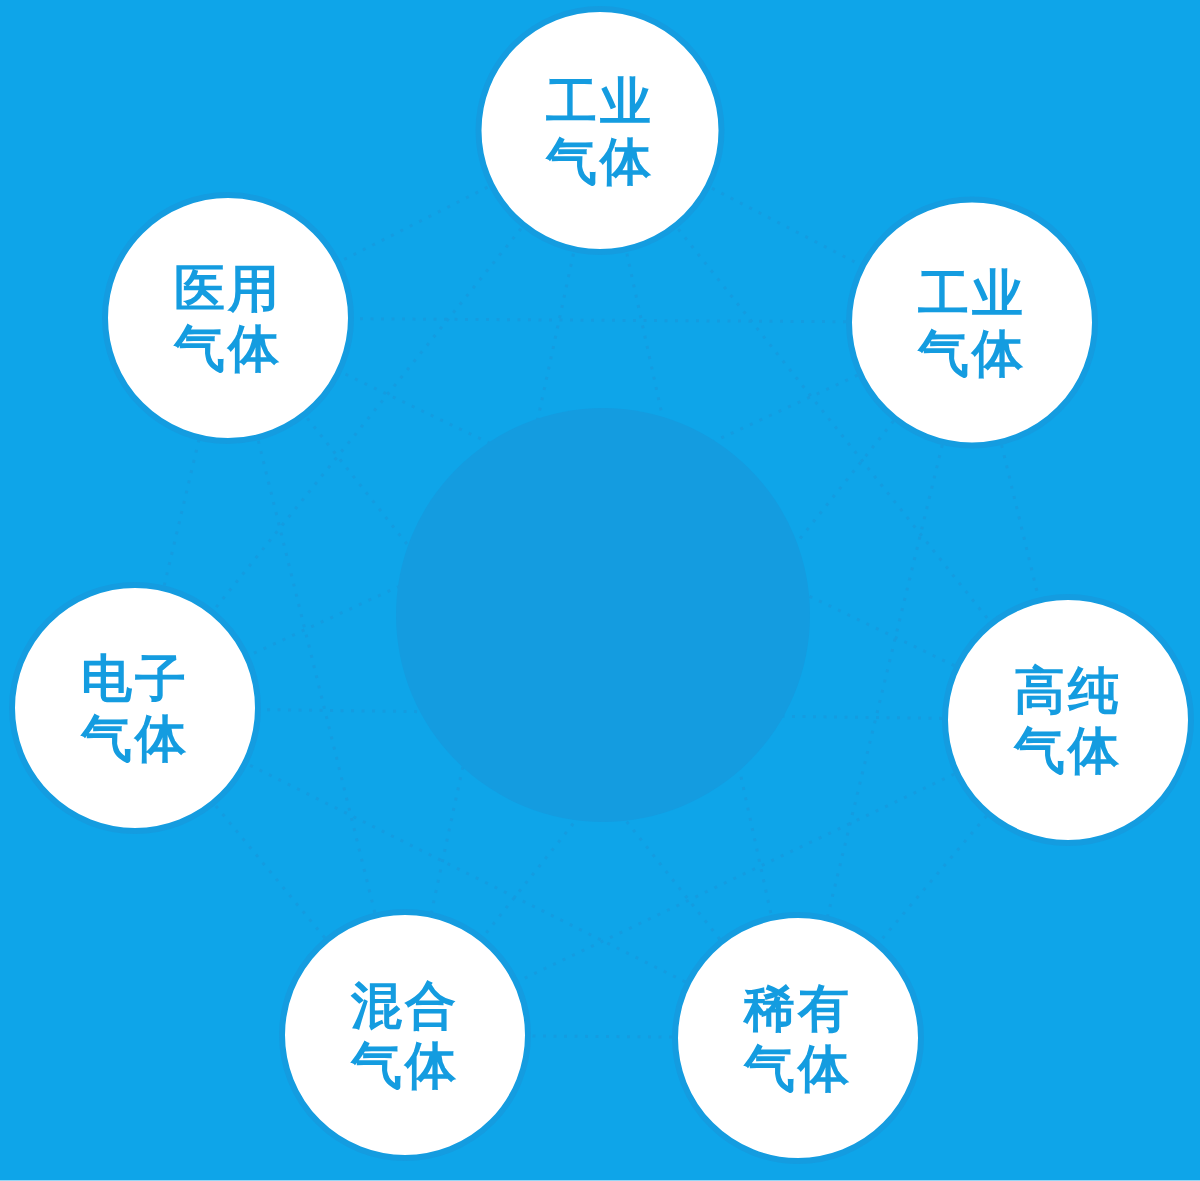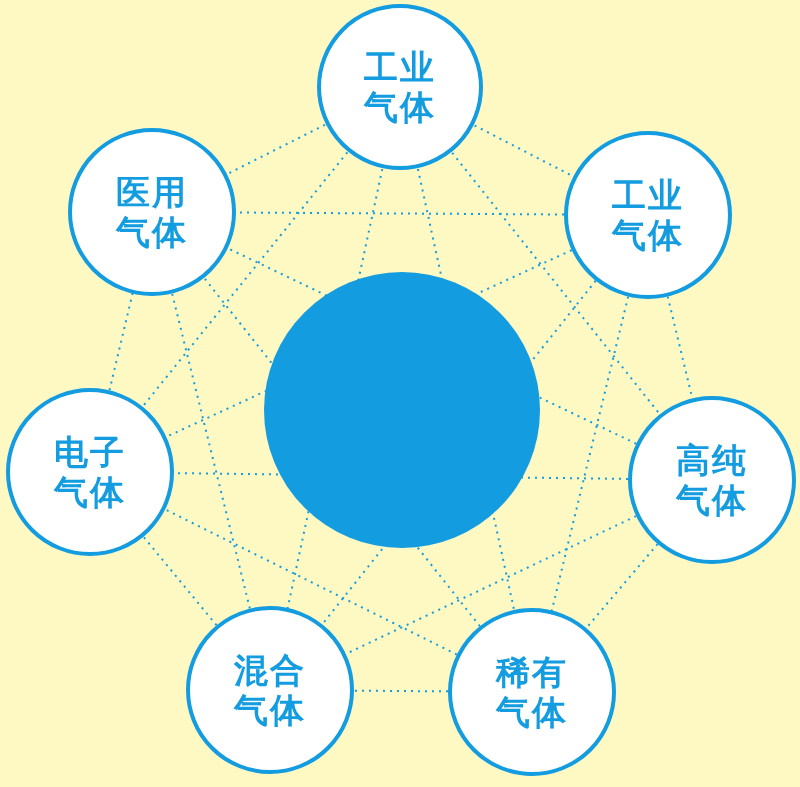--- a/index.html
+++ b/index.html
@@ -9,21 +9,21 @@
     width: 800px;
     height: 787px;
     background: #ffffff;
     overflow: hidden;
     font-family: "DejaVu Sans", "Liberation Sans", sans-serif;
   }
   .canvas {
     position: relative;
     width: 800px;
     height: 787px;
-    background: #fef9c3;
+    background: #0ea5e9;
   }
   svg { display: block; }
   .conn {
     stroke: var(--accent);
     fill: none;
   }
   .center-circle {
     fill: var(--accent);
     stroke: none;
   }

